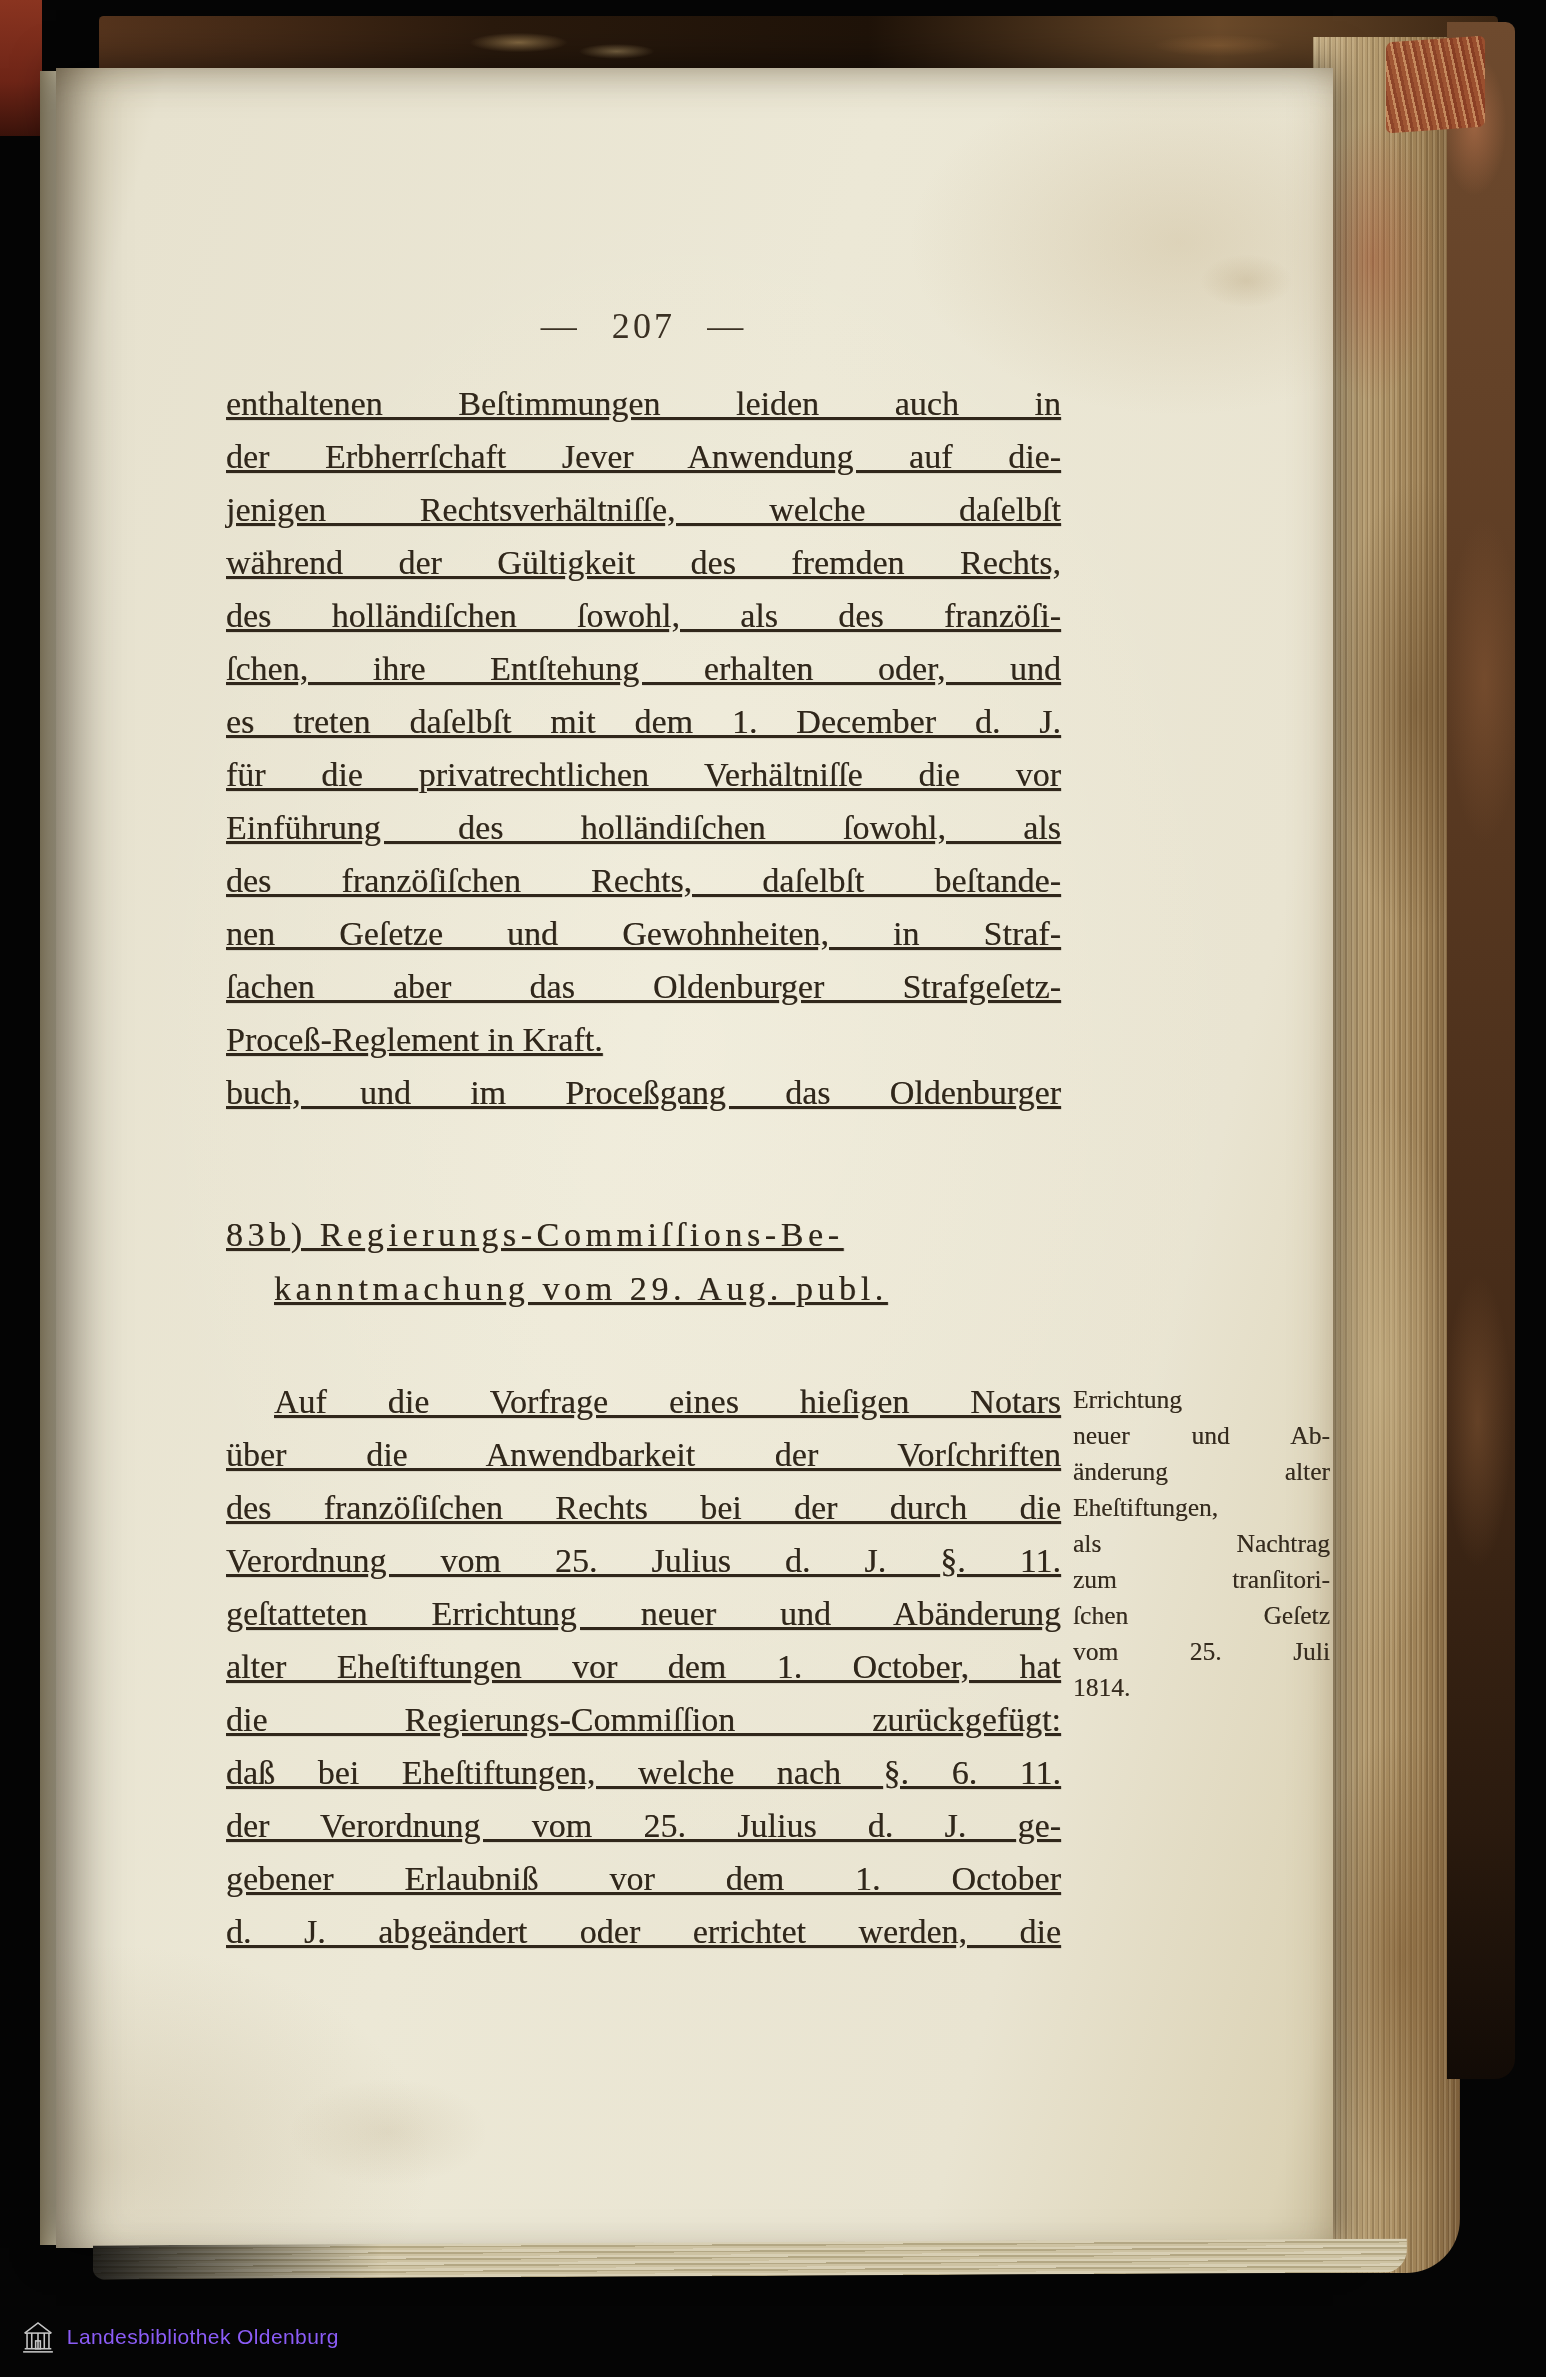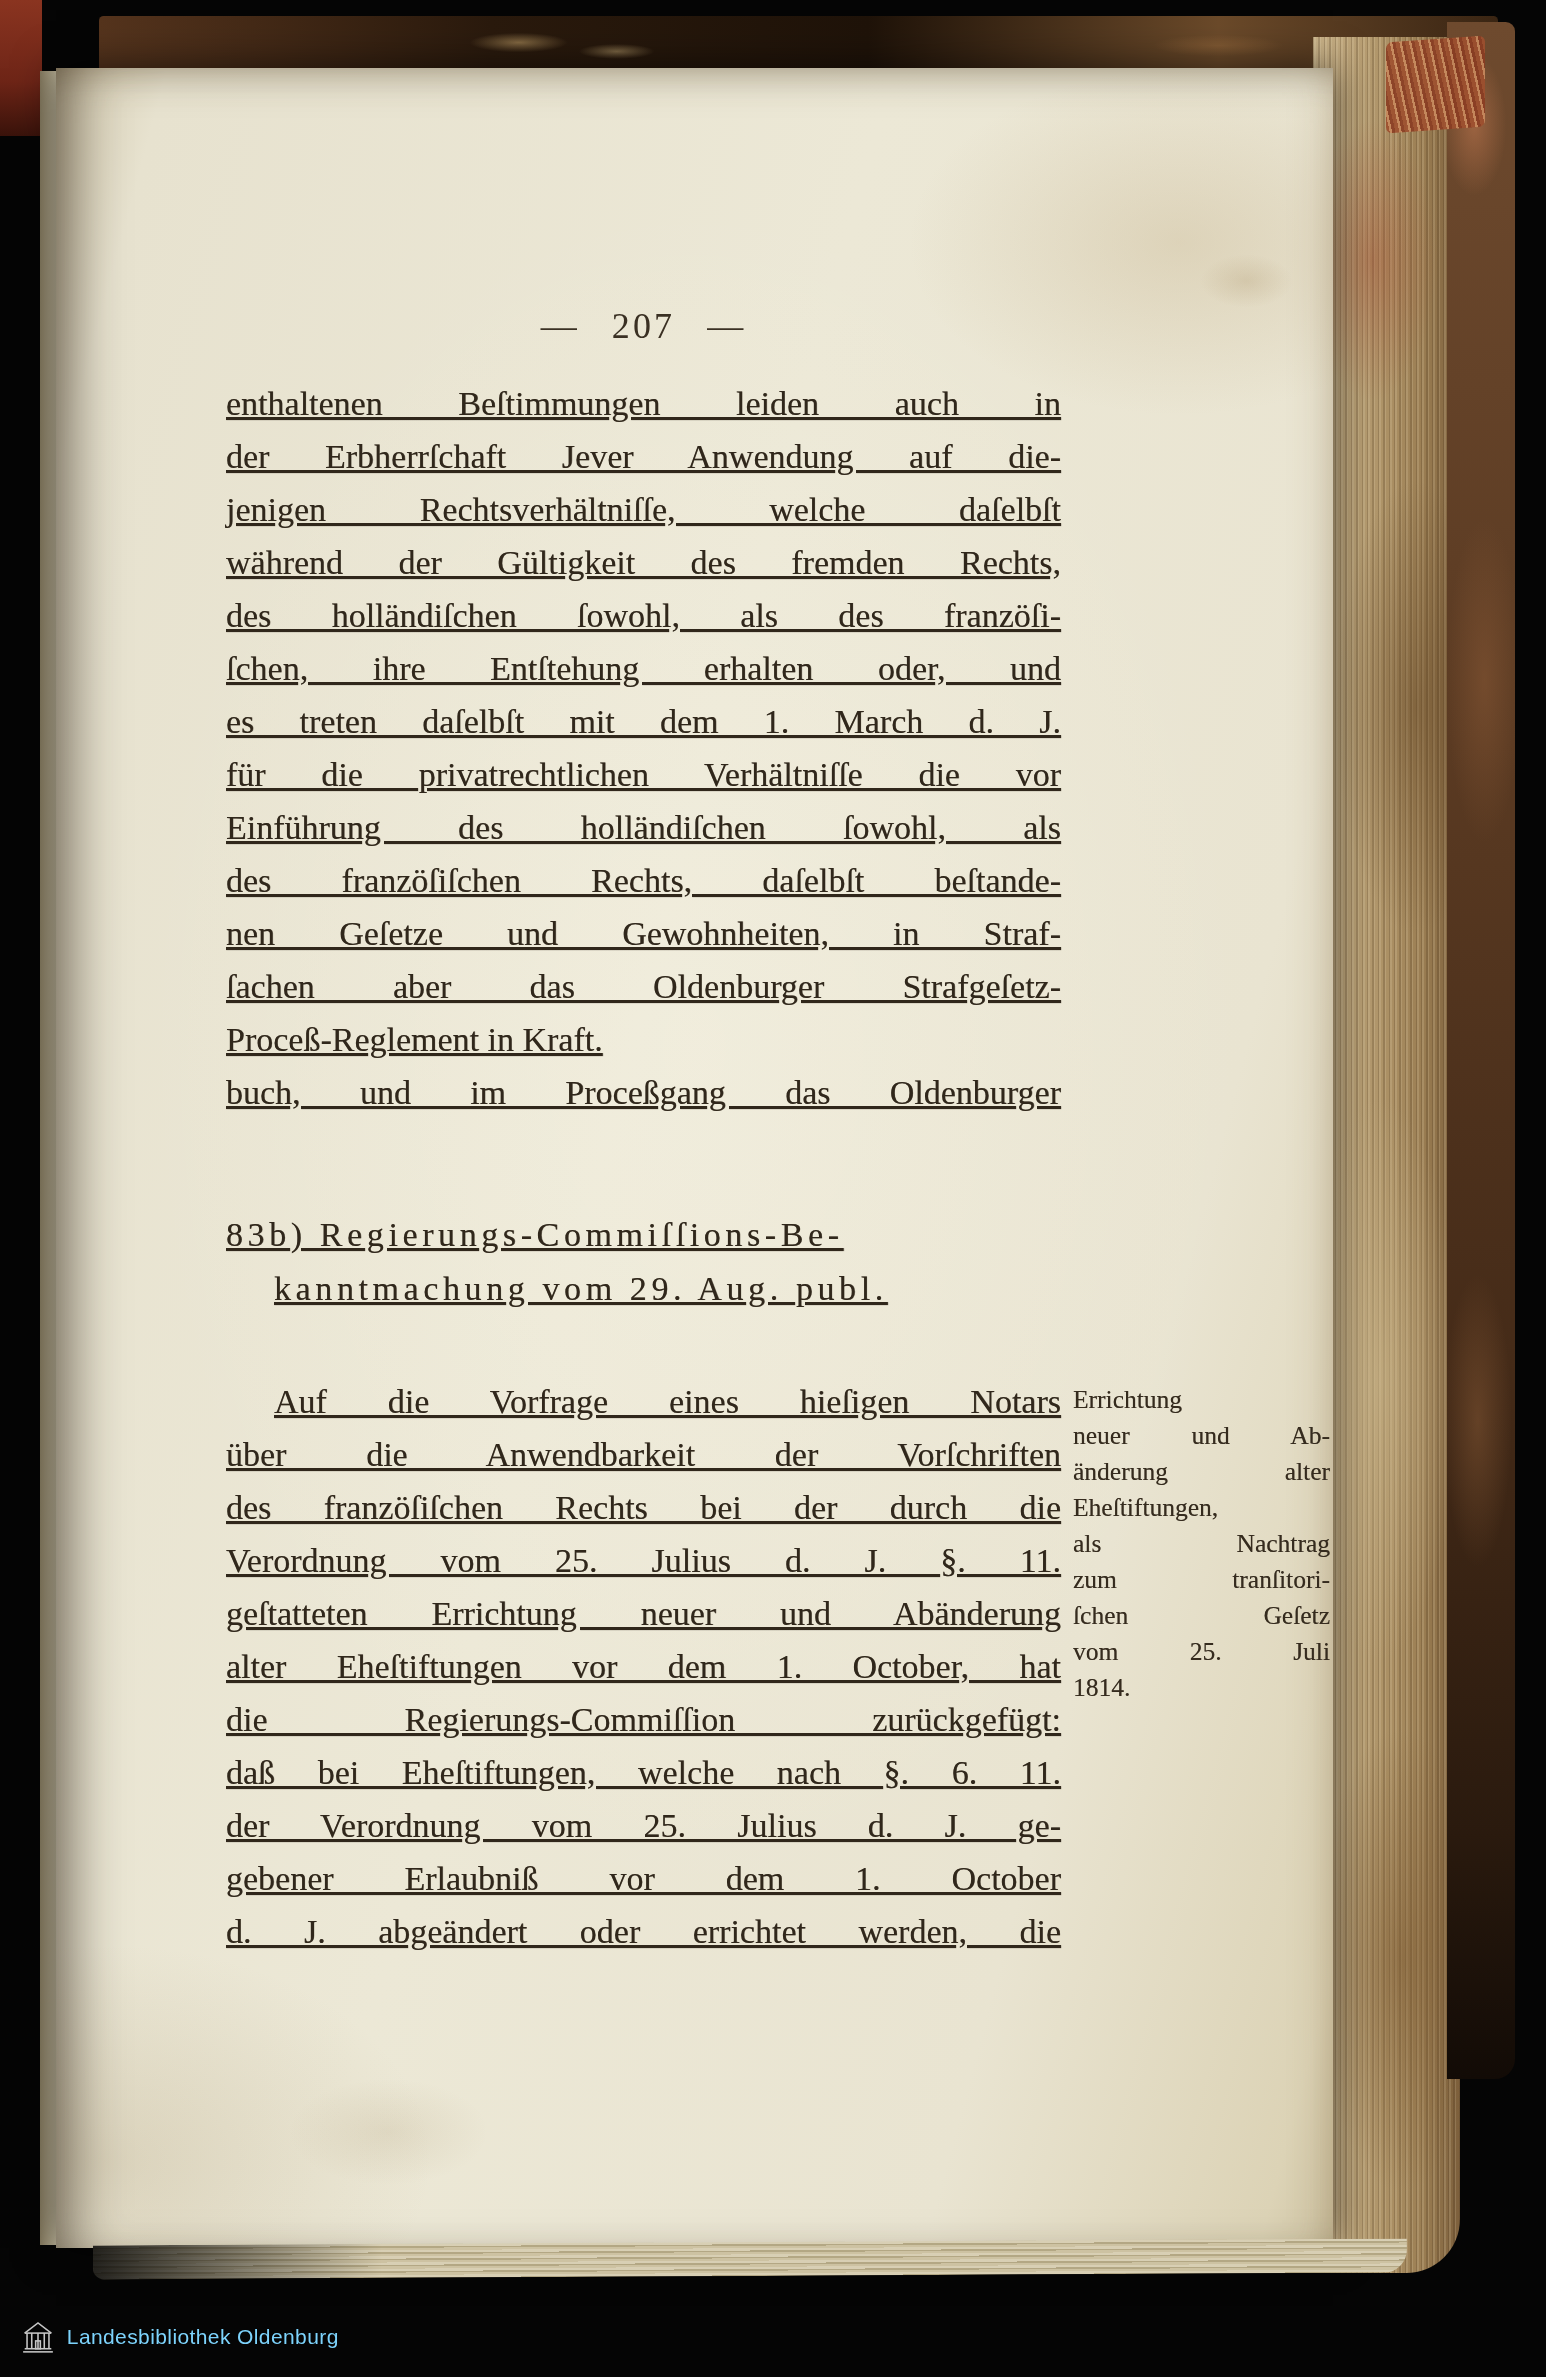--- a/index.html
+++ b/index.html
@@ -136,21 +136,21 @@
     background:radial-gradient(ellipse, rgba(140,115,70,.12), transparent 70%);
   }
 
   
   .watermark {
     position:absolute; left:20px; top:2319px; display:flex; align-items:center; gap:10.8px;
   }
   .watermark svg { display:block; }
   .wm-text {
     font-family:"Liberation Sans","DejaVu Sans",sans-serif;
-    font-size:21px; color:#7dd3fc; letter-spacing:0.4px;
+    font-size:21px; color:#8b5cf6; letter-spacing:0.4px;
   }
 </style>
 </head>
 <body>
 
 <div class="photo">
 
   <div class="spine-red"></div>
   <div class="board-top"></div>
   <div class="under-page"></div>
@@ -165,21 +165,21 @@
 
     <div class="pagenum">—  207  —</div>
 
     <div class="col para1">
       <div class="line">enthaltenen Beſtimmungen leiden auch in</div>
       <div class="line">der Erbherrſchaft Jever Anwendung auf die-</div>
       <div class="line">jenigen Rechtsverhältniſſe, welche daſelbſt</div>
       <div class="line">während der Gültigkeit des fremden Rechts,</div>
       <div class="line">des holländiſchen ſowohl, als des franzöſi-</div>
       <div class="line">ſchen, ihre Entſtehung erhalten oder, und</div>
-      <div class="line">es treten daſelbſt mit dem 1. March d. J.</div>
+      <div class="line">es treten daſelbſt mit dem 1. December d. J.</div>
       <div class="line">für die privatrechtlichen Verhältniſſe die vor</div>
       <div class="line">Einführung des holländiſchen ſowohl, als</div>
       <div class="line">des franzöſiſchen Rechts, daſelbſt beſtande-</div>
       <div class="line">nen Geſetze und Gewohnheiten, in Straf-</div>
       <div class="line">ſachen aber das Oldenburger Strafgeſetz-</div>
       <div class="line nj">Proceß-Reglement in Kraft.</div>
       <div class="line">buch, und im Proceßgang das Oldenburger</div>
     </div>
 
     <div class="col headingblk">

